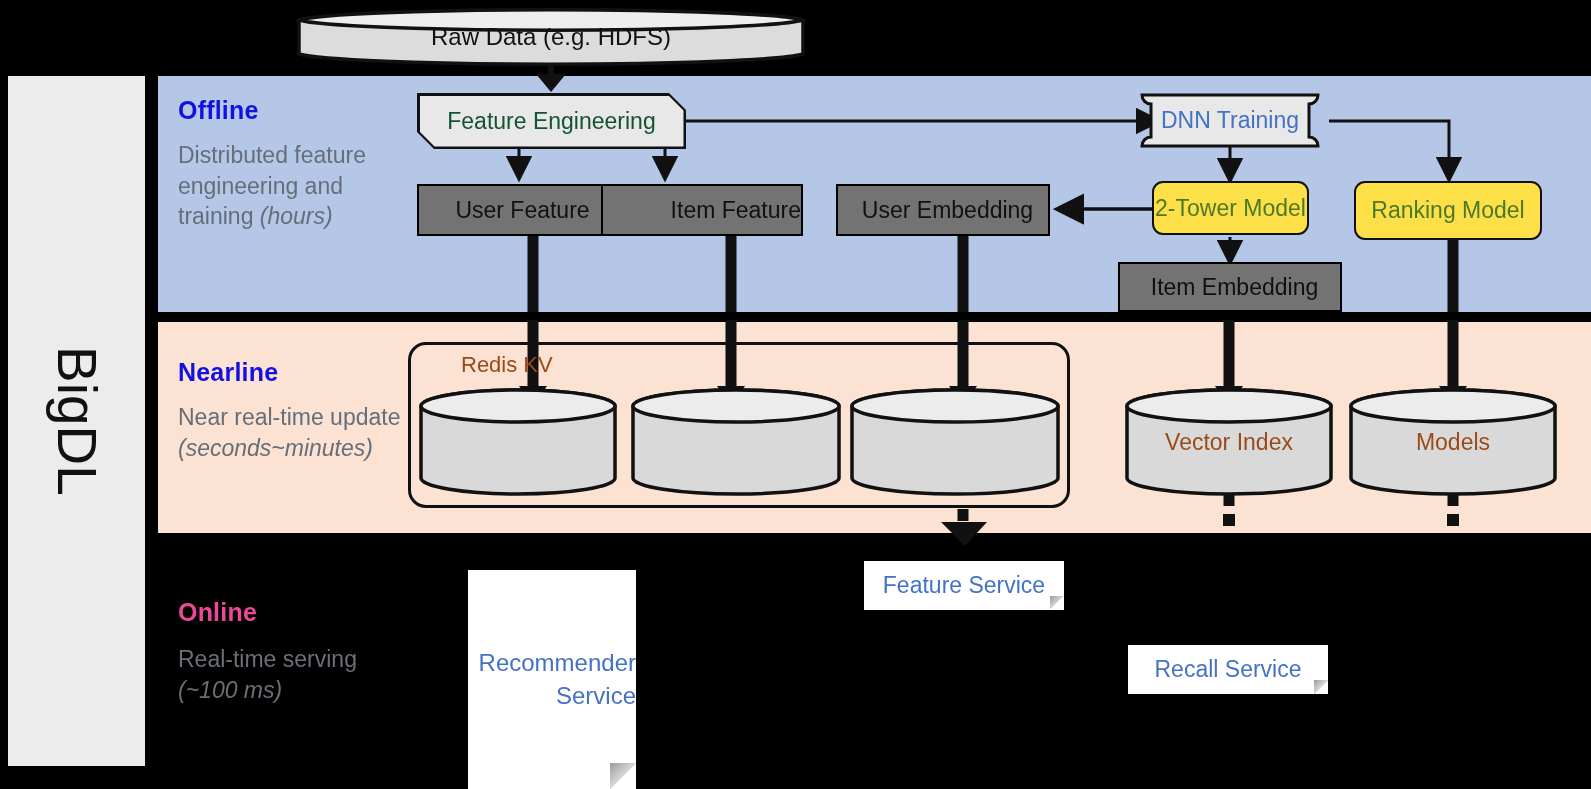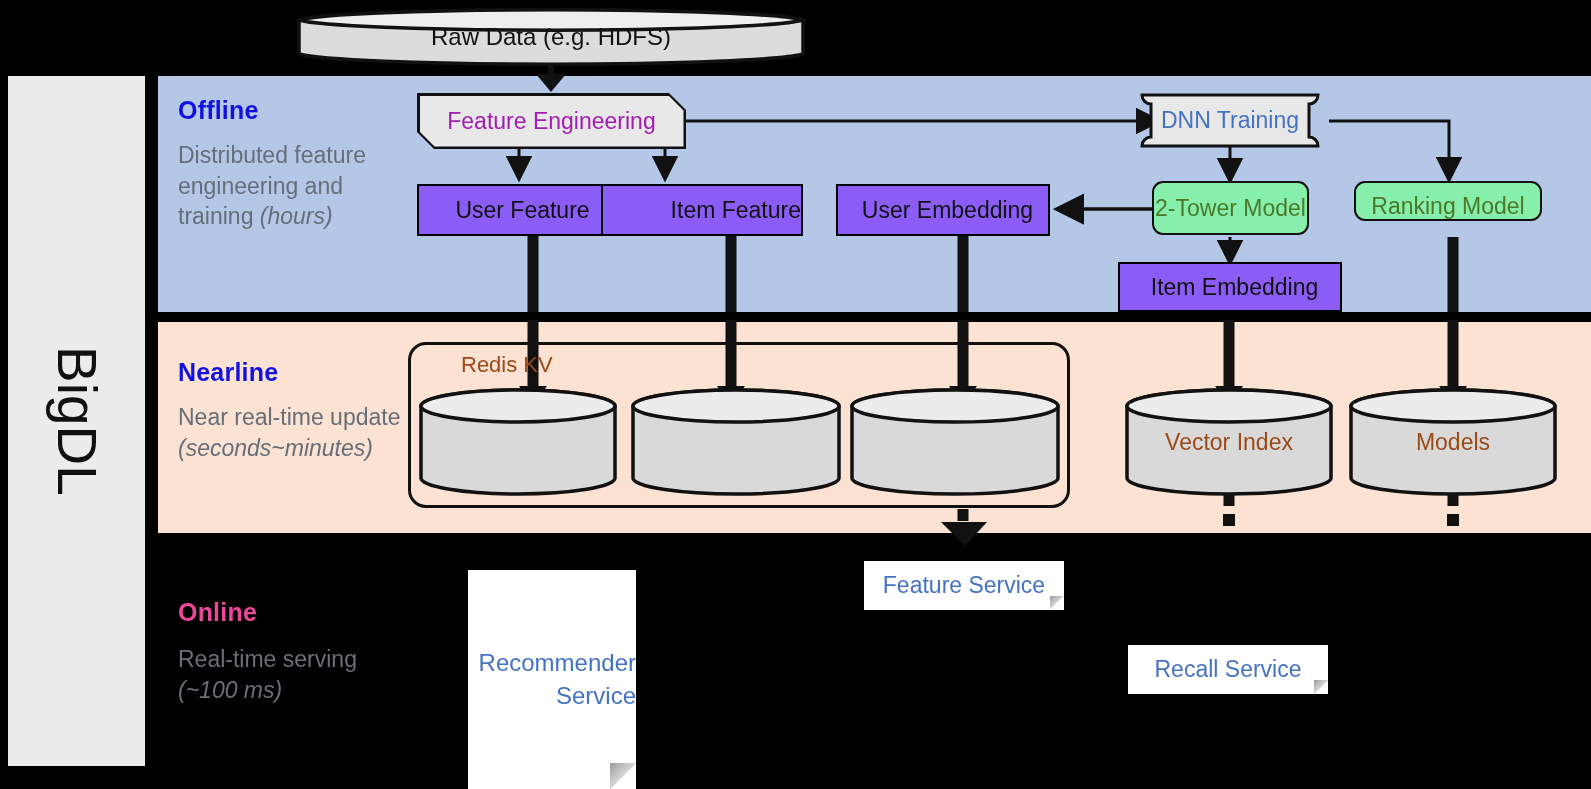--- a/index.html
+++ b/index.html
@@ -44,36 +44,36 @@
   #online-sub   { color:#6a6f78; }
 
   
   .node {
     position:absolute; display:flex; align-items:center; justify-content:center;
     text-align:center; line-height:1.15;
   }
 
   
   .gray-box {
-    background:#8b5cf6; border:2.5px solid #000; color:#111; font-size:23px;padding-left:9px;
+    background:#737373; border:2.5px solid #000; color:#111; font-size:23px;padding-left:9px;
   }
 
   
   .proc {
-    background:#86efac; border:2.5px solid #111; font-size:23px;
+    background:#fde047; border:2.5px solid #111; font-size:23px;
   }
   .proc.green-text { color:#4a7a28; }
   .proc.rounded { border-radius:11px; }
   .chamfer-outer {
     position:absolute; background:#111;
     clip-path: polygon(0 0, calc(100% - 17px) 0, 100% 17px, 100% 100%, 17px 100%, 0 calc(100% - 17px));
   }
   .chamfer-inner {
     position:absolute; left:2.5px; top:2.5px; right:2.5px; bottom:2.5px;
-    background:#e8e8e8; color:#a21caf; font-size:23px;
+    background:#e8e8e8; color:#14532d; font-size:23px;
     display:flex; align-items:center; justify-content:center;
     clip-path: polygon(0 0, calc(100% - 15px) 0, 100% 15px, 100% 100%, 15px 100%, 0 calc(100% - 15px));
     text-align: center;
   }
 
   
   .notched-outer { position:absolute; }
   .notched-svg { position:absolute; left:0; top:0; }
   .notched-label {
     position:absolute; left:0; top:0; width:100%; height:100%;
@@ -235,21 +235,21 @@
   <div class="node gray-box" style="left:836px; top:184px; width:214px; height:52px;">
     <span>User Embedding</span>
   </div>
   <div class="node gray-box" style="left:1118px; top:262px; width:224px; height:50px;">
     <span>Item Embedding</span>
   </div>
 
   <div class="node proc rounded green-text" style="left:1152px; top:181px; width:157px; height:54px;">
     <span>2-Tower Model</span>
   </div>
-  <div class="node proc rounded green-text" style="left:1354px; top:181px; width:188px; height:40px;align-items:flex-end;">
+  <div class="node proc rounded green-text" style="left:1354px; top:181px; width:188px; height:59px;">
     <span>Ranking Model</span>
   </div>
 
   <div id="redis-box"></div>
   <div id="redis-label">Redis KV</div>
 
   <div class="cyl" style="left:418px; top:388px; width:200px; height:108px;">
     <svg width="200" height="108" viewBox="0 0 200 108">
       <path d="M3,18 L3,90 A97,16 0 0 0 197,90 L197,18 A97,16 0 0 0 3,18 z" fill="#d9d9d9" stroke="#111" stroke-width="3.5"></path>
       <path d="M3,18 A97,16 0 0 1 197,18 A97,16 0 0 1 3,18 z" fill="#ececec" stroke="#111" stroke-width="3.5"></path>

